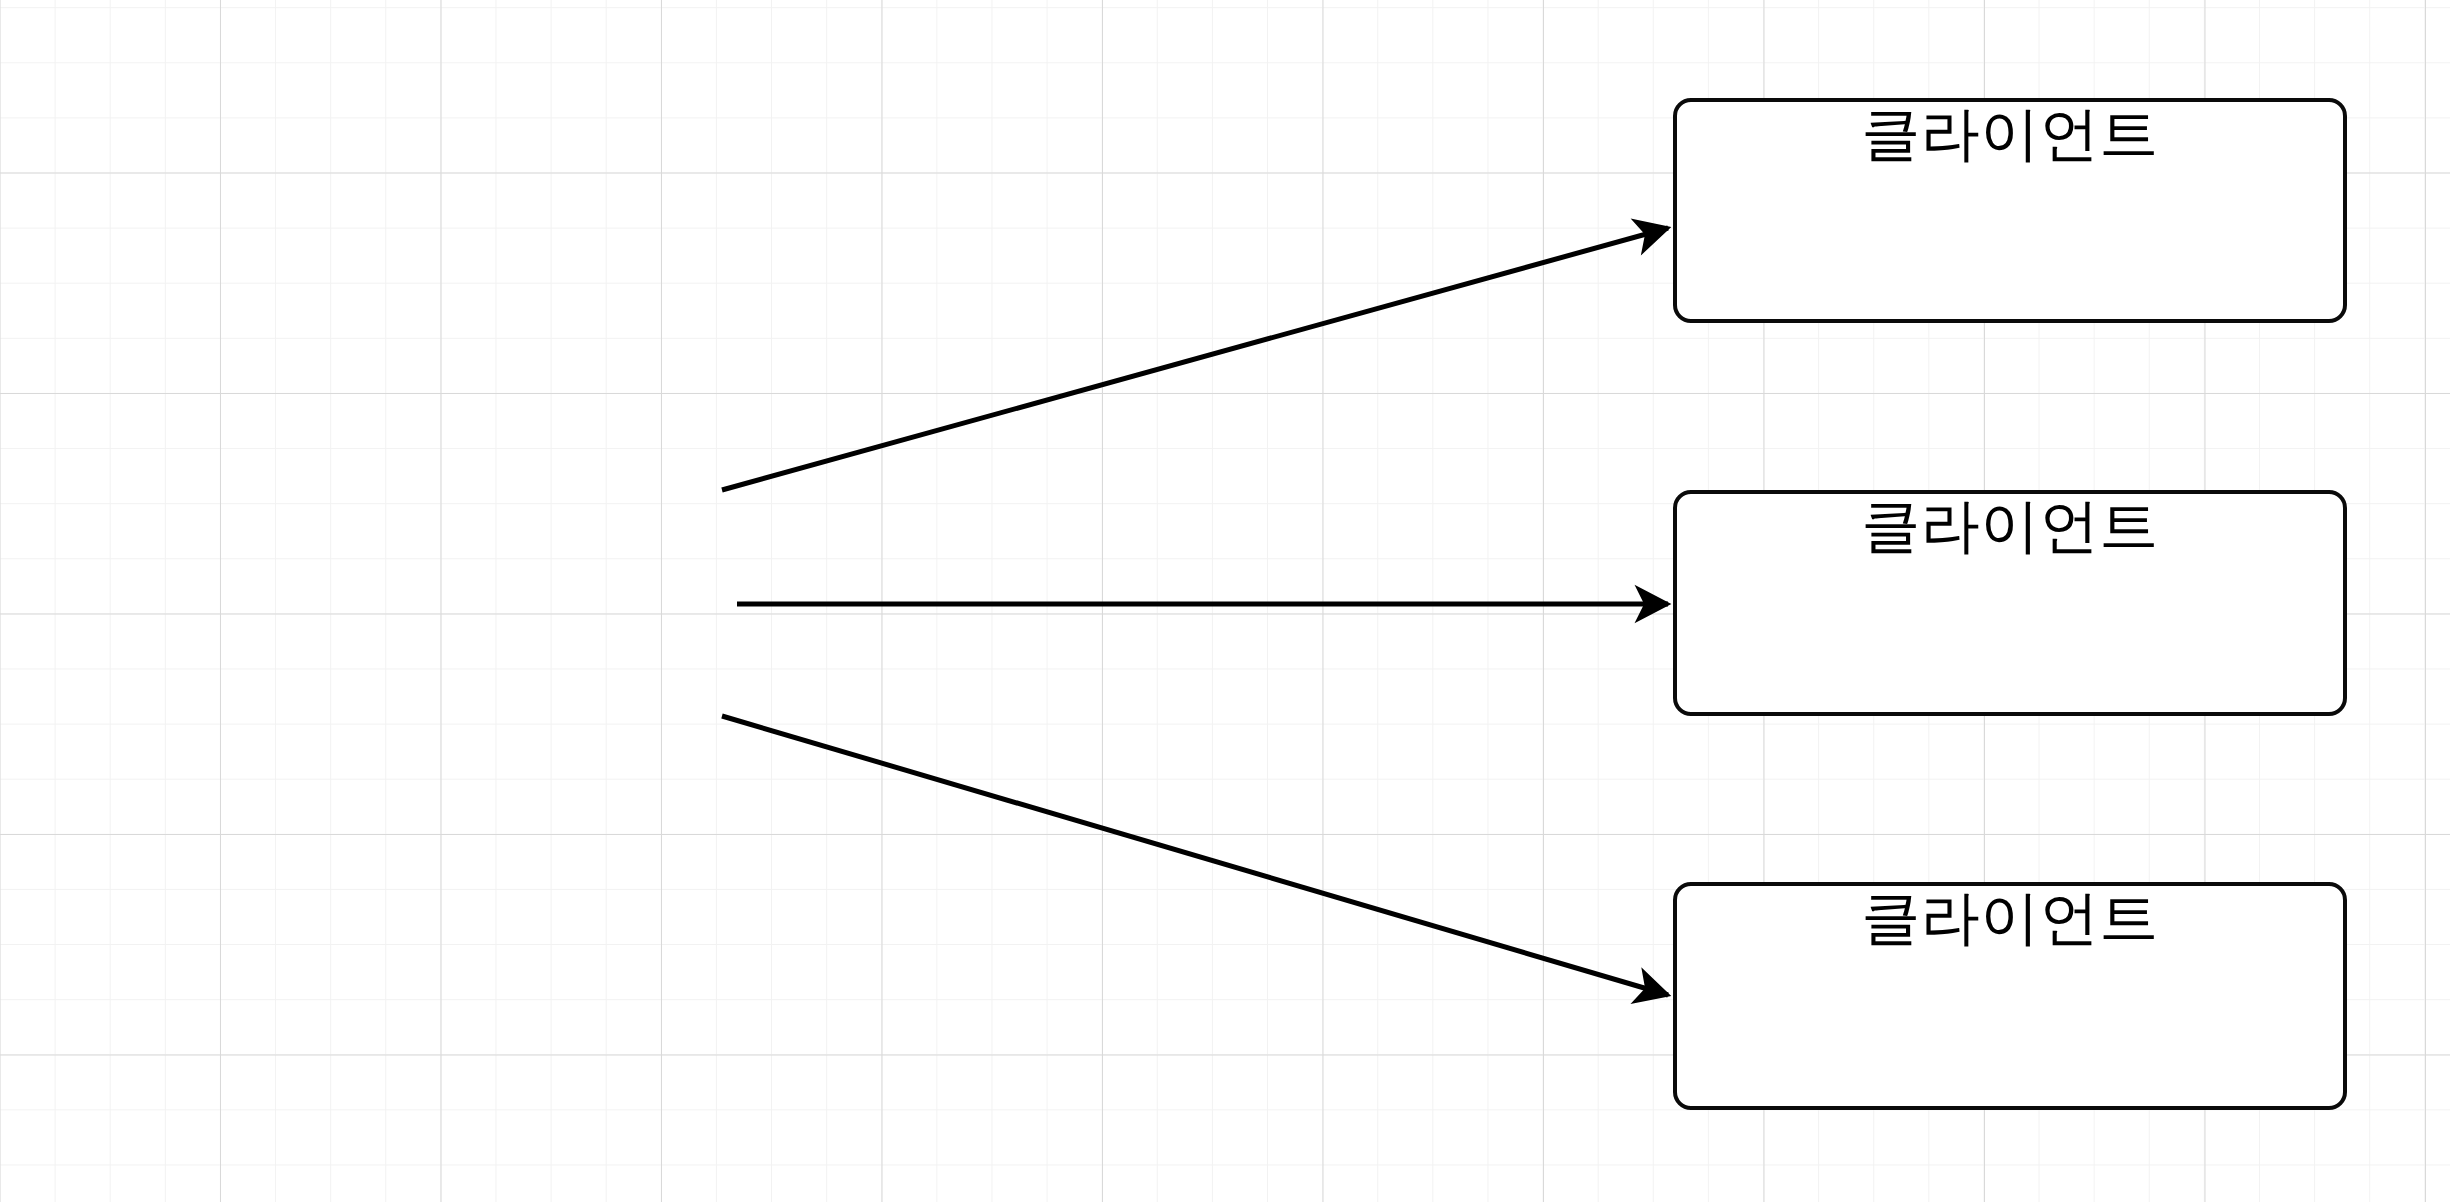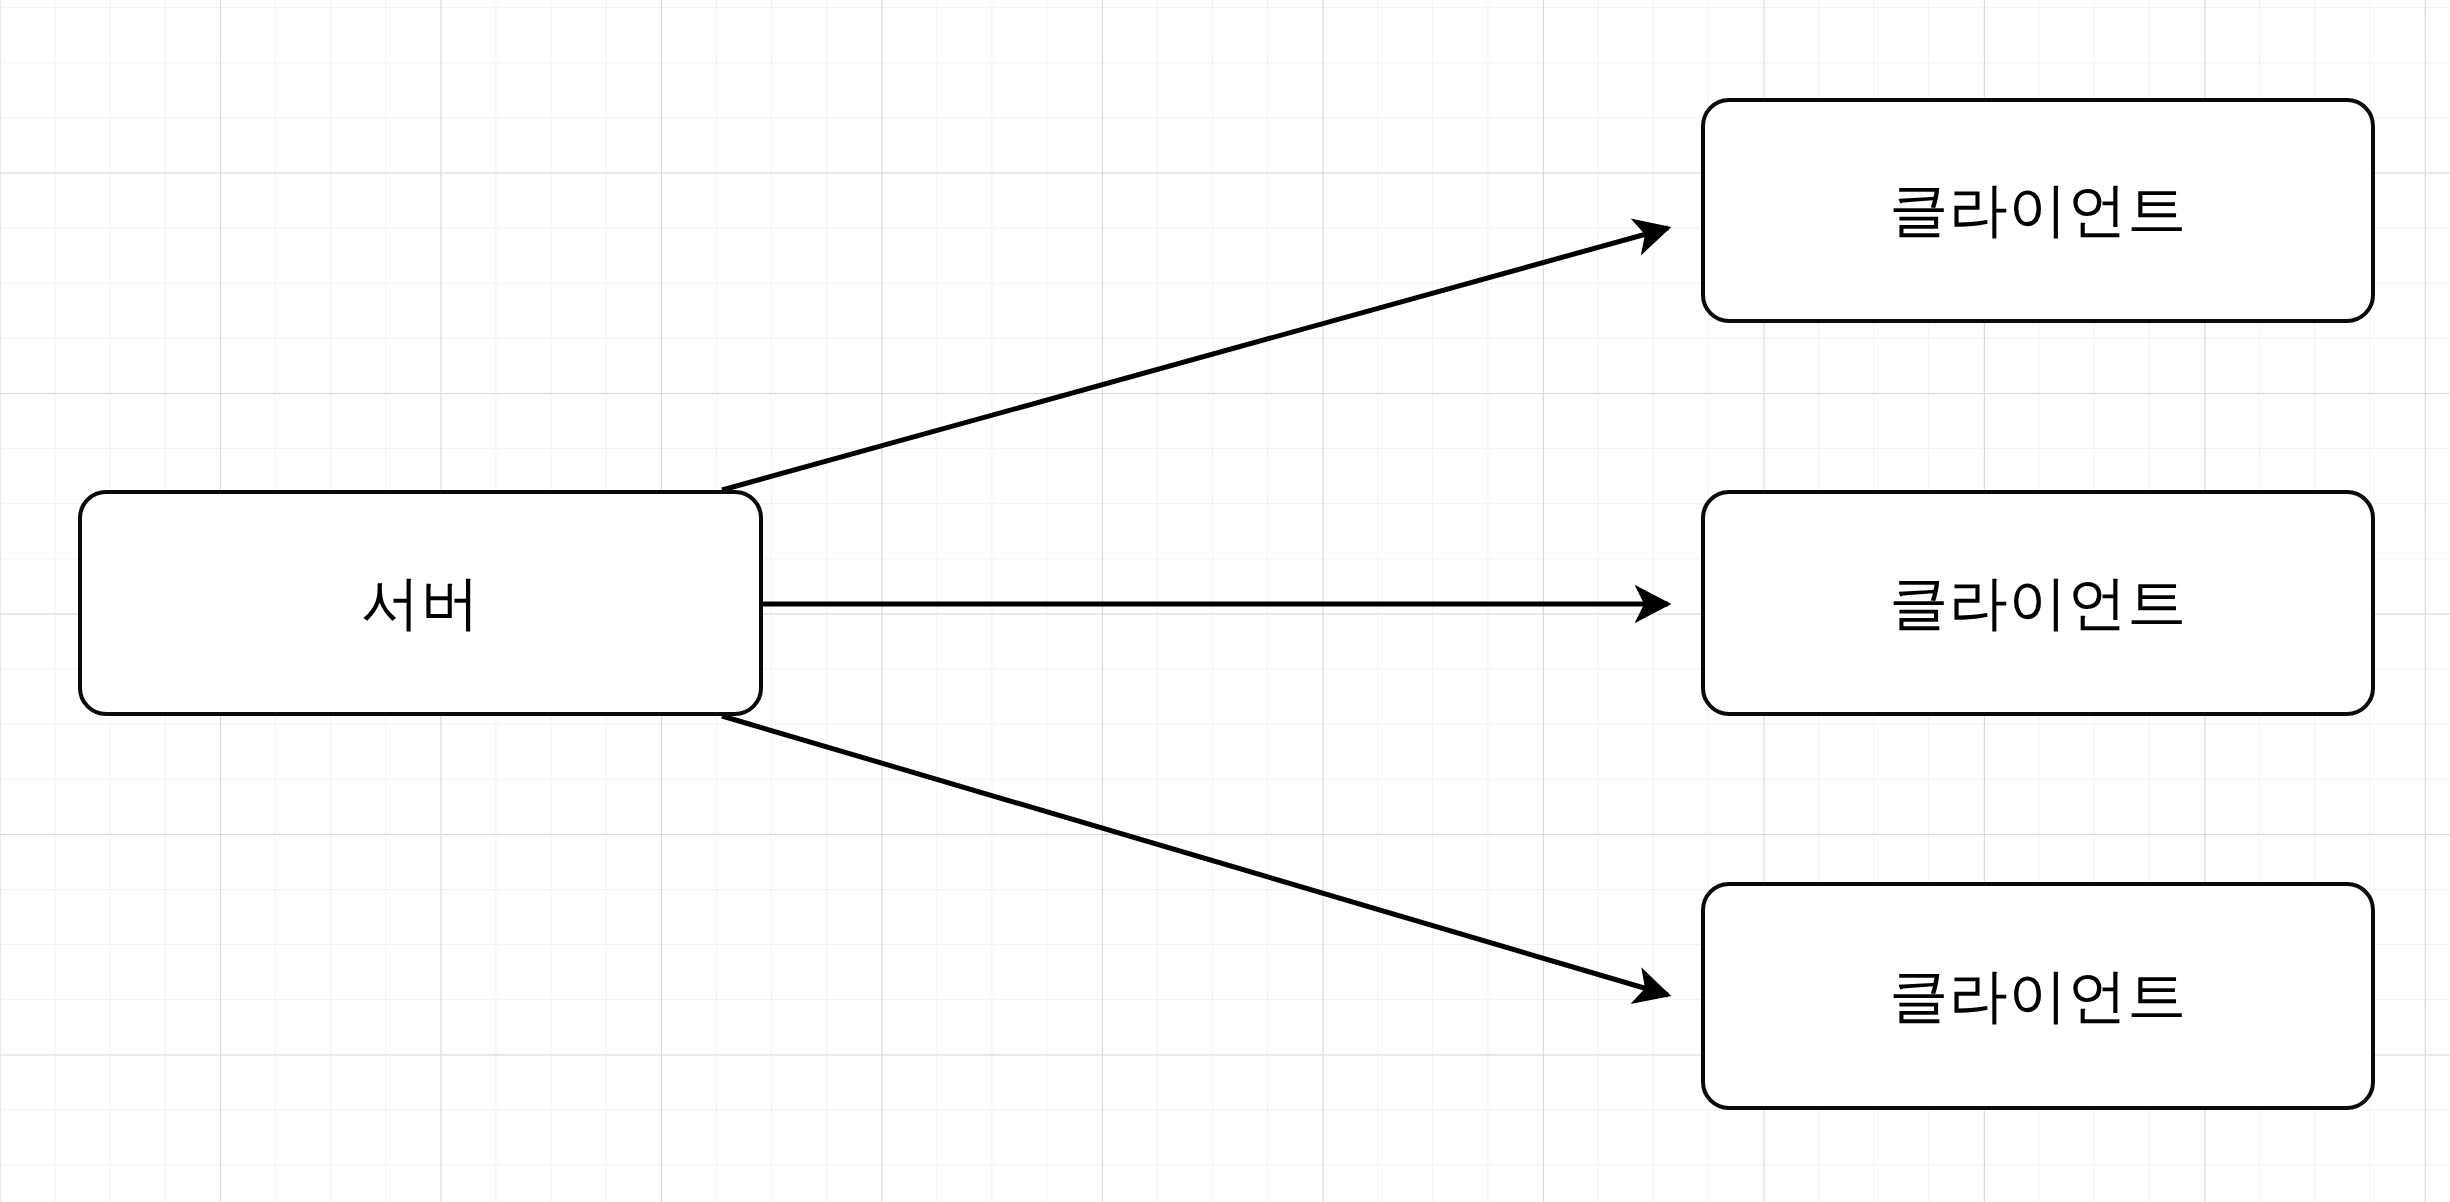--- a/index.html
+++ b/index.html
@@ -39,25 +39,23 @@
     top: 0;
     width: 2450px;
     height: 1202px;
     pointer-events: none;
   }
   .node {
     position: absolute;
     box-sizing: border-box;
     background: #ffffff;
     border: 4.5px solid #0a0a0a;
-    border-radius: 28px;
+    border-radius: 18px;
     display: flex;
-    align-items: center;
     justify-content: center;
-    margin-left: 28px;
   }
   .node-label {
     font-size: 59px;
     line-height: 1.1;
     color: #000000;
     letter-spacing: 0.5px;
     white-space: nowrap;
     font-weight: 400;
   }
 </style>
@@ -73,23 +71,20 @@
       </marker>
     </defs>
 
     <line x1="722" y1="490" x2="1668" y2="228" stroke="#000000" stroke-width="5" stroke-linecap="butt" marker-end="url(#arrow-classic)"></line>
 
     <line x1="737" y1="604" x2="1668" y2="604" stroke="#000000" stroke-width="5" stroke-linecap="butt" marker-end="url(#arrow-classic)"></line>
 
     <line x1="722" y1="716" x2="1668" y2="995" stroke="#000000" stroke-width="5" stroke-linecap="butt" marker-end="url(#arrow-classic)"></line>
   </svg>
 
-  <div class="node" style="left:50px; top:490px; width:685px; height:226px;">
-    <span class="node-label">서버</span>
-  </div>
 
   <div class="node" style="left:1673px; top:98px; width:674px; height:225px;">
     <span class="node-label">클라이언트</span>
   </div>
 
   <div class="node" style="left:1673px; top:490px; width:674px; height:226px;">
     <span class="node-label">클라이언트</span>
   </div>
 
   <div class="node" style="left:1673px; top:882px; width:674px; height:228px;">

